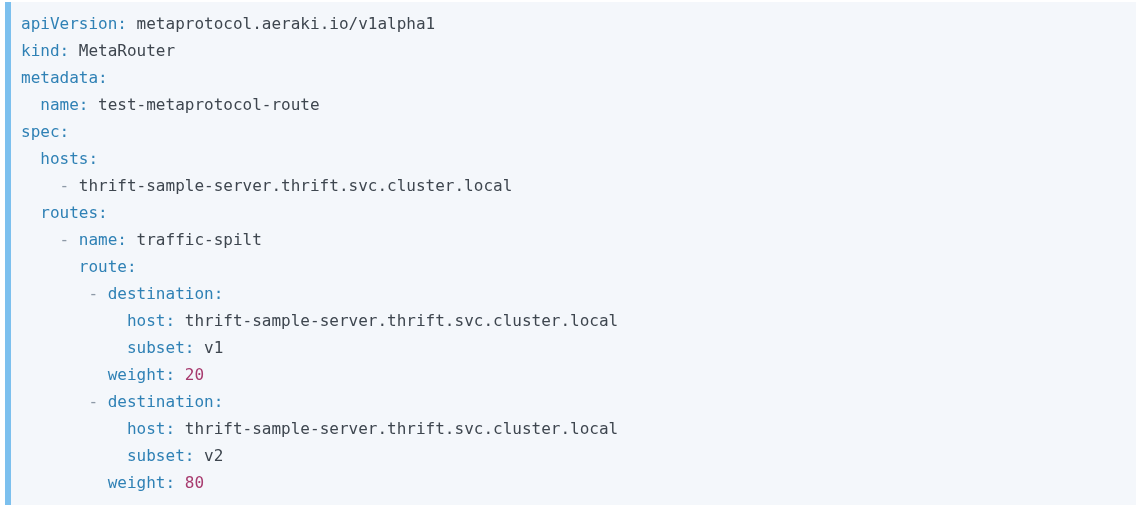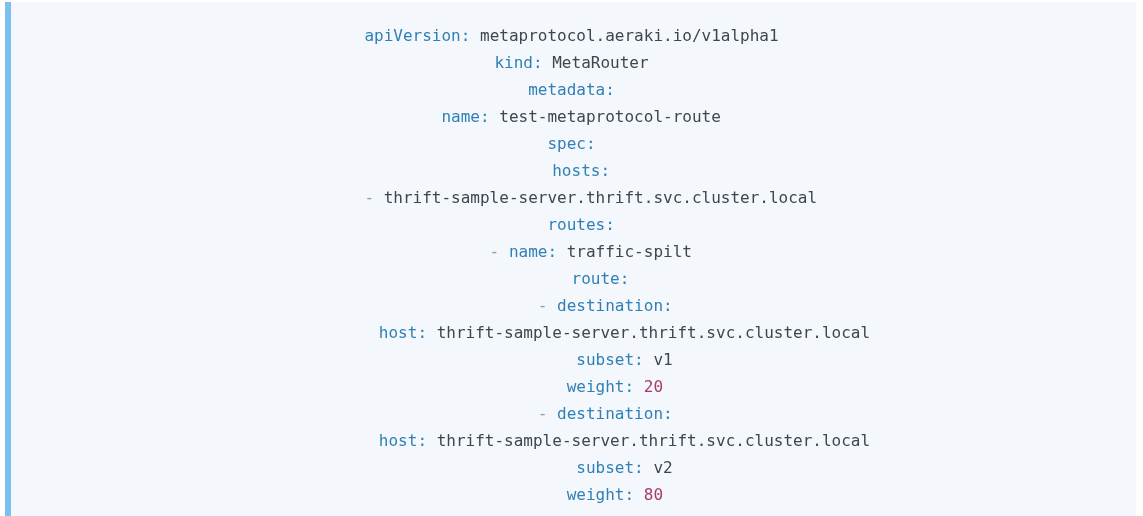--- a/index.html
+++ b/index.html
@@ -21,27 +21,26 @@
     overflow:hidden;
   }
   .code-block{
     margin:2px 7px 13px 5px;
     min-height:503px;
     background:var(--bg-block);
     border-left:6px solid var(--bar);
     padding:8px 14px 9px 10px;
   }
   pre.code{
-    margin:12px;
+    margin:0;
     font-family:"DejaVu Sans Mono","Liberation Mono",monospace;
     font-size:16px;
     line-height:27px;
     white-space:pre;
     color:var(--plain);
-    text-align:center;
   }
   .code-line{display:block;height:27px;}
   .tok-key{color:var(--key);}
   .tok-plain{color:var(--plain);}
   .tok-num{color:var(--num);}
   .tok-punct{color:var(--punct);}
 </style>
 </head>
 <body>
 

